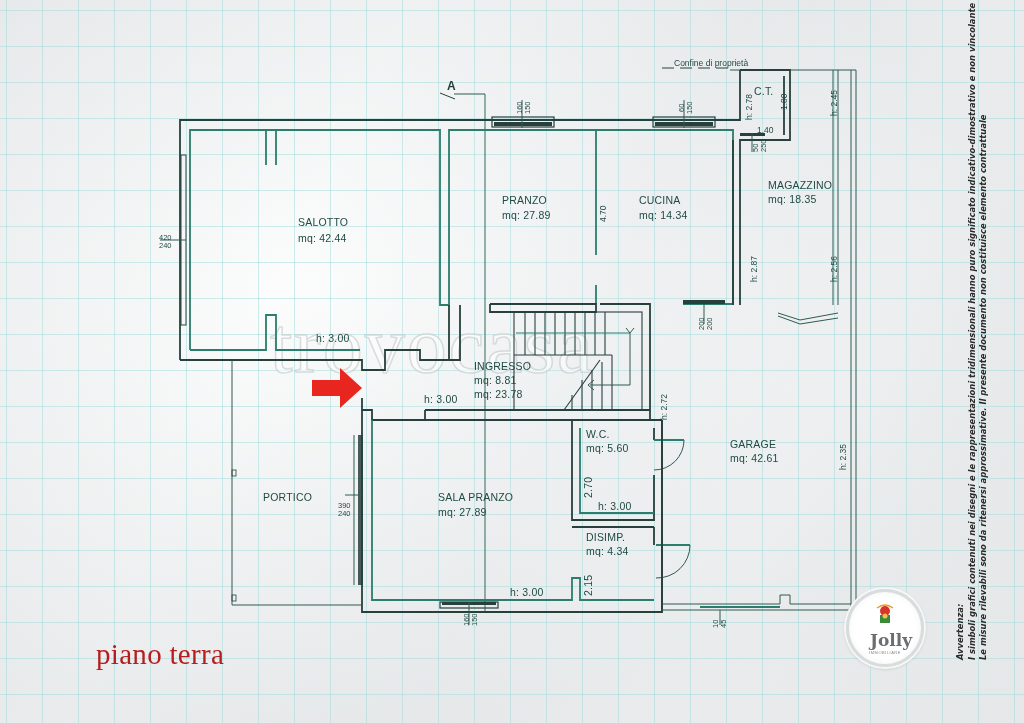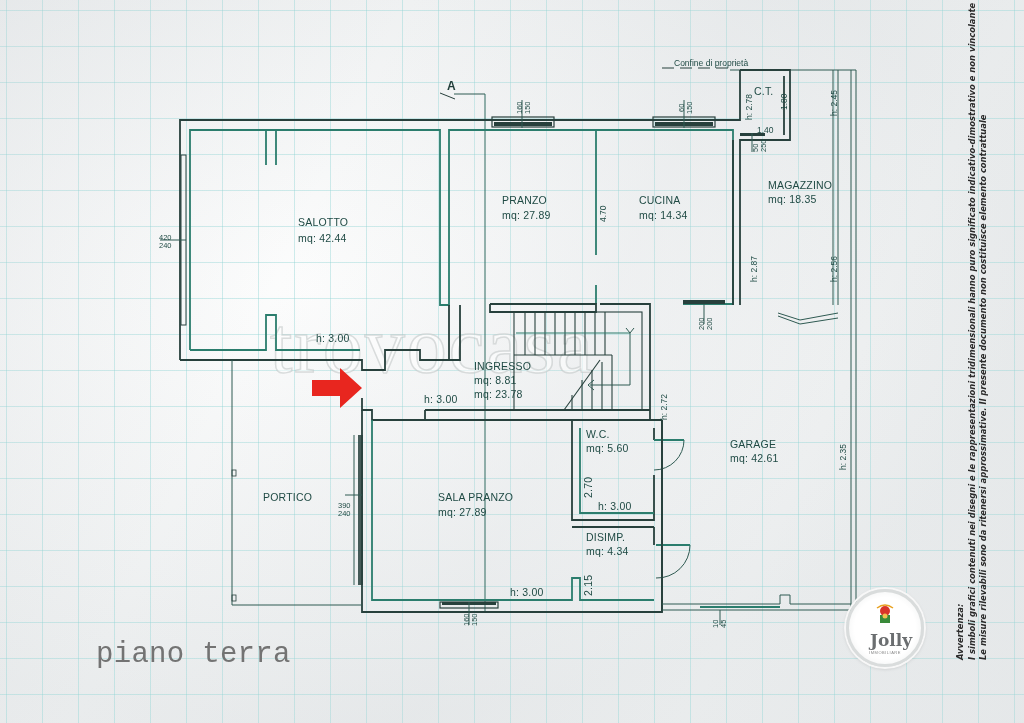--- a/index.html
+++ b/index.html
@@ -24,21 +24,21 @@
   .room-label { font-size: 10.5px; letter-spacing: 0.2px; }
   .dim { font-size: 8.5px; }
   .dim-small { font-size: 7.5px; }
   .wall-dark { stroke: #27403c; fill: none; stroke-width: 1.8; }
   .wall-teal { stroke: #2b7d6d; fill: none; stroke-width: 1.8; }
   .thin { stroke: #2f5a52; fill: none; stroke-width: 1; }
   .stair { stroke: #27403c; fill: none; stroke-width: 1.1; }
 
   .floor-title {
     position: absolute; left: 96px; top: 638px;
-    font-family: Liberation Mono, monospace; font-size: 29px; color: #737373;
+    font-family: Liberation Serif, serif; font-size: 29px; color: #b91c1c;
     letter-spacing: 0.3px;
   }
   .disclaimer {
     position: absolute; left: 955px; top: 660px;
     transform-origin: 0 0; transform: rotate(-90deg);
     width: 620px;
     font-family: "DejaVu Sans", sans-serif; font-style: italic; font-weight: bold;
     font-size: 8.4px; line-height: 11.5px; color: #2a2a2a;
   }
   .disclaimer div { white-space: nowrap; }

